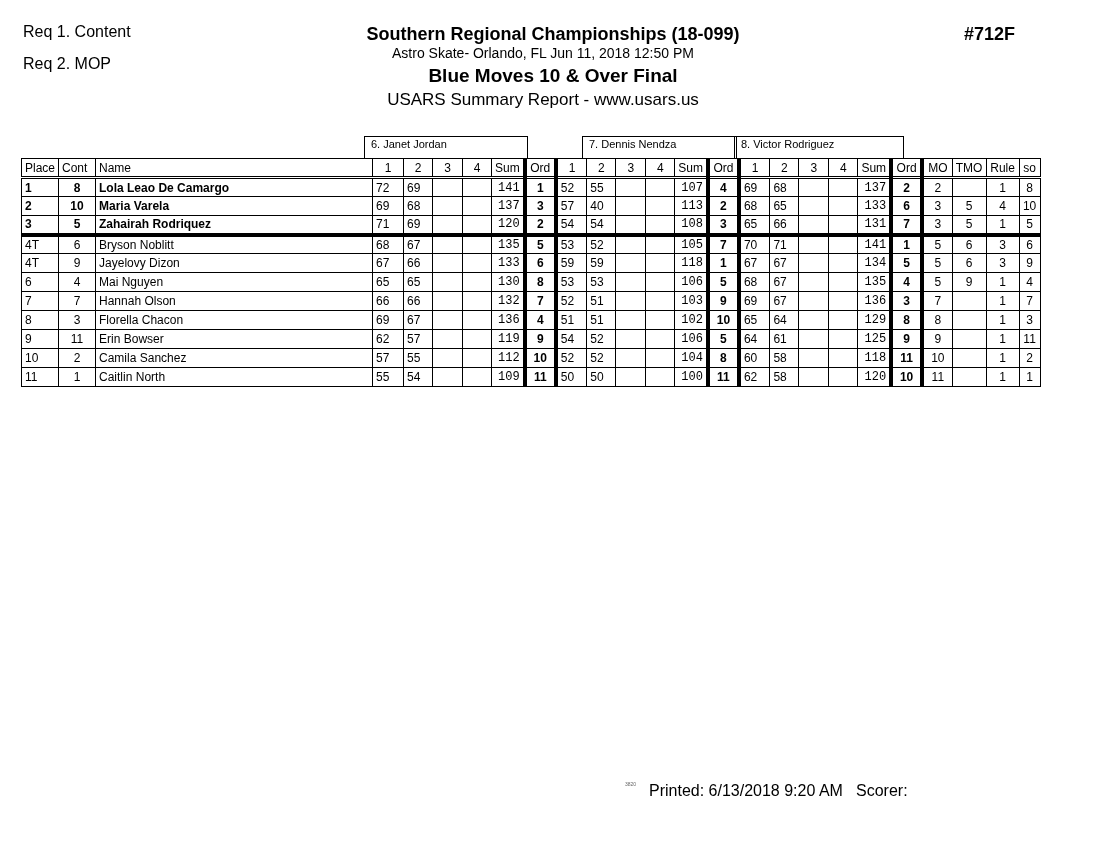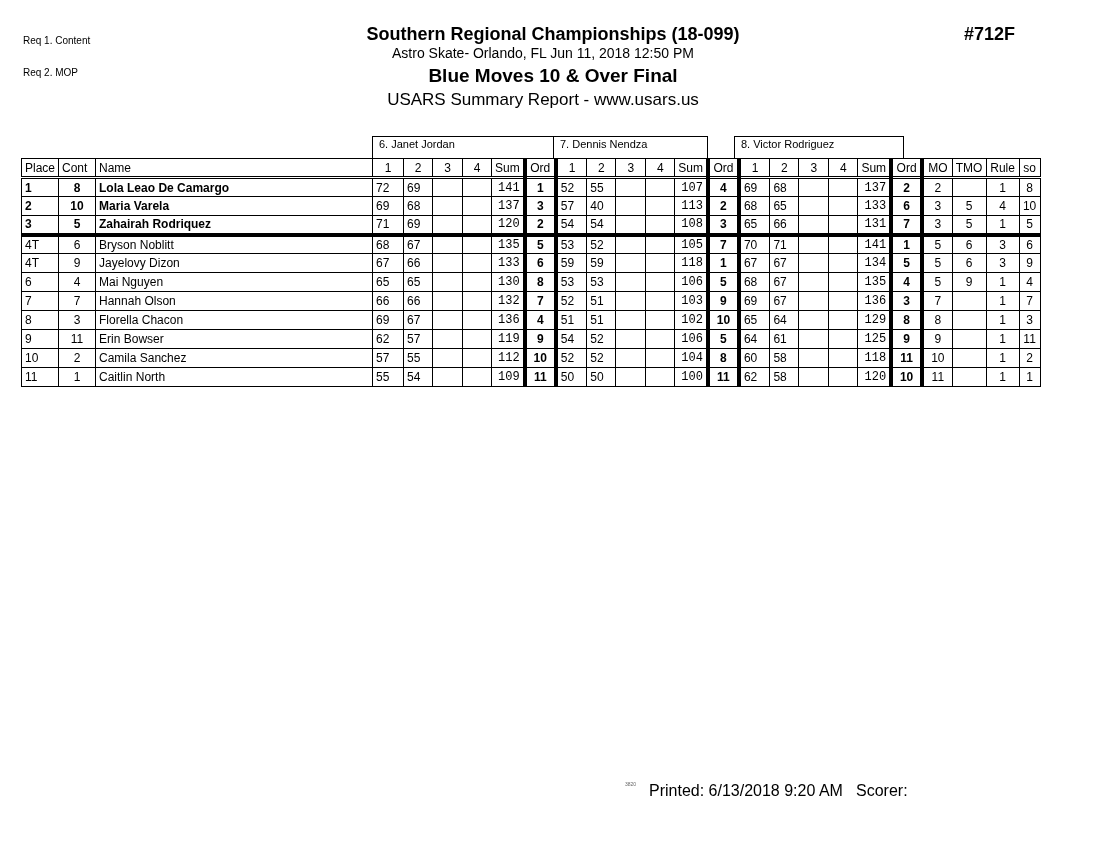--- a/index.html
+++ b/index.html
@@ -1,19 +1,19 @@
 <!DOCTYPE html>
 <html><head>
 <meta charset="utf-8">
 <style>
   html, body { margin: 0; padding: 0; background: #ffffff; }
   body { width: 1100px; height: 850px; position: relative; overflow: hidden;
          font-family: "Liberation Sans", sans-serif; color: #000; }
   .abs { position: absolute; white-space: nowrap; }
-  .req { left: 23px; font-size: 10px; line-height: 14px; margin-top: 9px; }
+  .req { left: 23px; font-size: 16px; line-height: 14px; }
   .center { left: 0; width: 1106px; text-align: center; }
   .t1 { top: 24px; font-size: 18px; font-weight: bold; }
   .t2 { top: 45px; font-size: 14px; left: -10px; }
   .t3 { top: 65px; font-size: 19px; font-weight: bold; }
   .t4 { top: 90px; font-size: 17px; left: -10px; }
   .code { left: 964px; top: 24px; font-size: 18px; font-weight: bold; }
 
   
   .jbox { position: absolute; top: 136px; height: 22px; border: 1px solid #000; border-bottom: none;
           font-size: 11px; box-sizing: border-box; padding-left: 6px; line-height: 14px; }
@@ -40,22 +40,22 @@
 
 <div class="abs req" style="top:25px">Req 1. Content</div>
 <div class="abs req" style="top:57px">Req 2. MOP</div>
 
 <div class="abs center t1">Southern Regional Championships (18-099)</div>
 <div class="abs center t2">Astro Skate- Orlando, FL  Jun 11, 2018  12:50 PM</div>
 <div class="abs center t3">Blue Moves 10 &amp; Over Final</div>
 <div class="abs center t4">USARS Summary Report - www.usars.us</div>
 <div class="abs code">#712F</div>
 
-<div class="jbox" style="left:372px;width:182px">6.  Janet Jordan</div>
-<div class="jbox" style="left:553px;width:155px">7.  Dennis Nendza</div>
+<div class="jbox" style="left:364px;width:164px">6.  Janet Jordan</div>
+<div class="jbox" style="left:582px;width:155px">7.  Dennis Nendza</div>
 <div class="jbox" style="left:734px;width:170px">8.  Victor Rodriguez</div>
 
 <table class="res">
   <colgroup id="cg">
       <col style="width: 37px;">
       <col style="width: 37px;">
       <col style="width: 277px;">
       <col style="width: 31px;">
       <col style="width: 29px;">
       <col style="width: 30px;">

